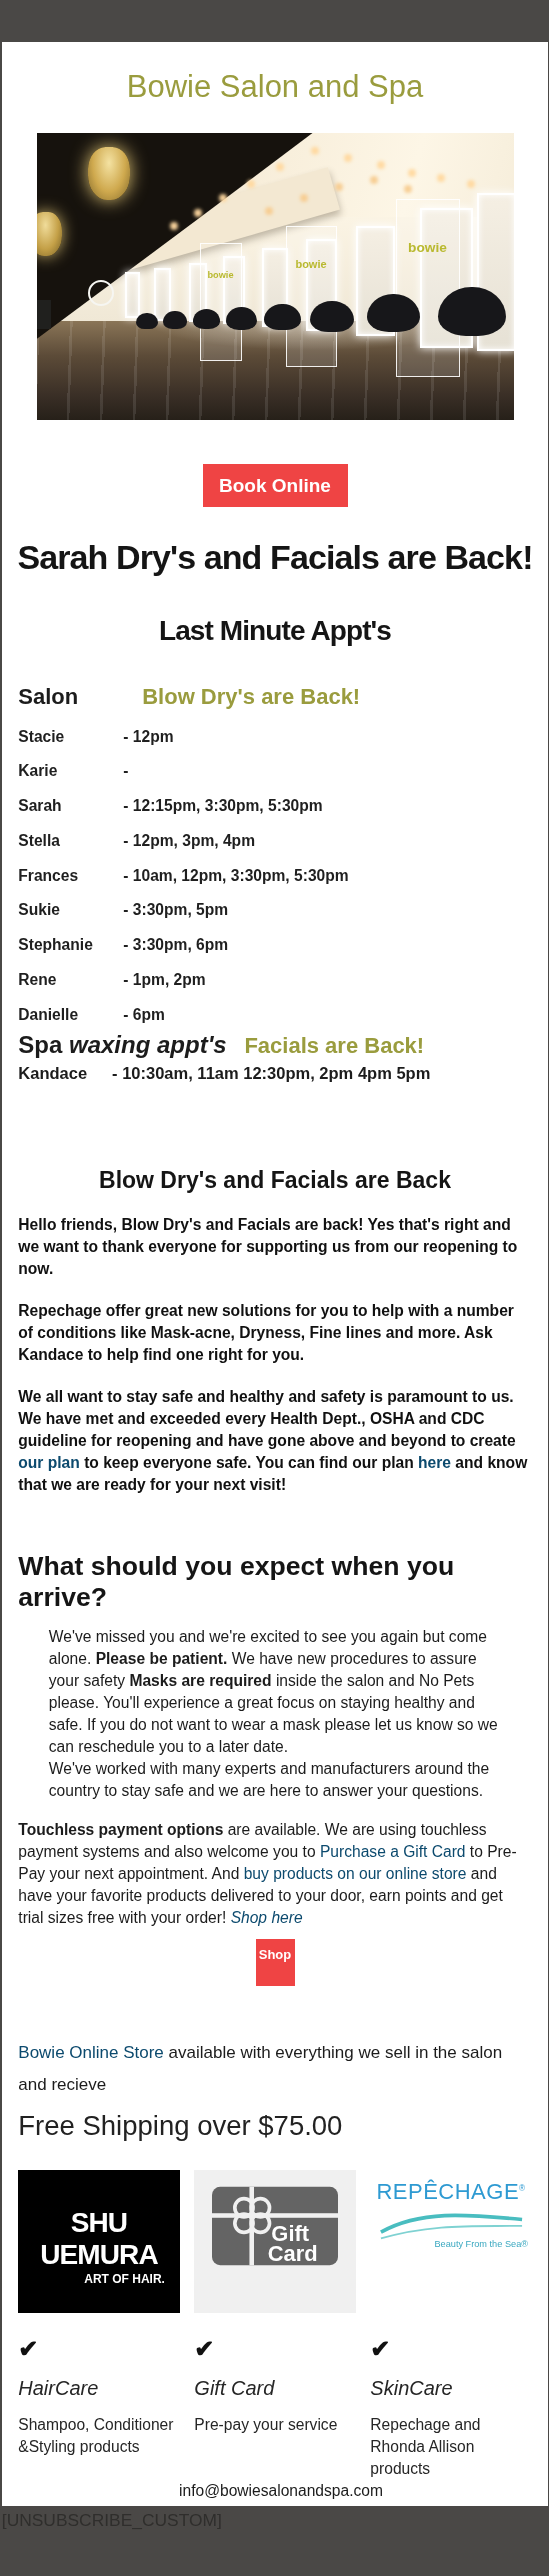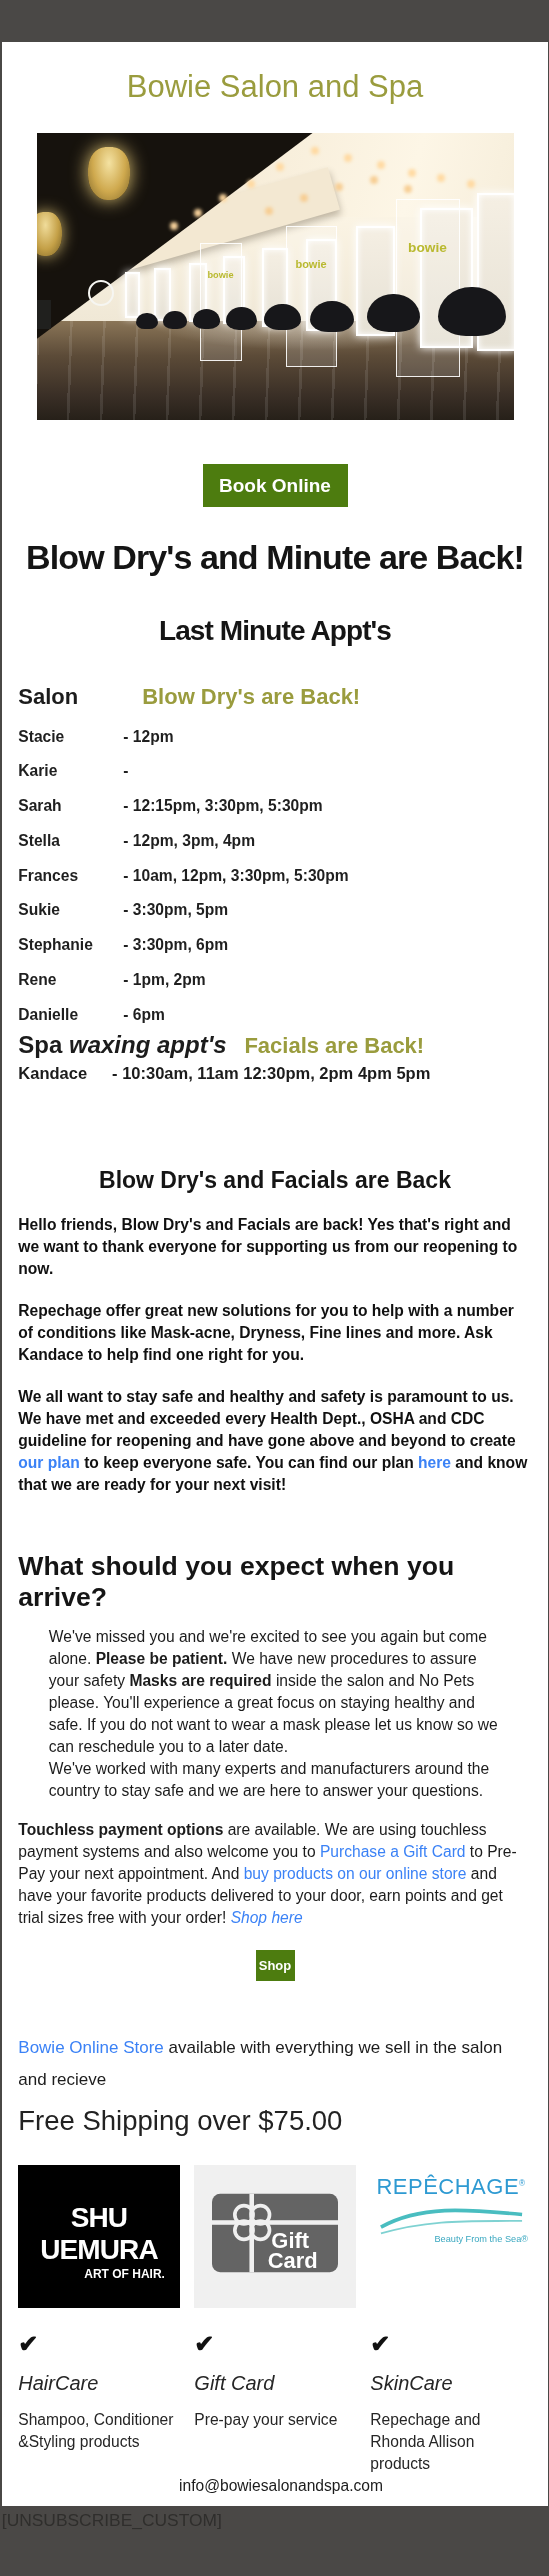--- a/index.html
+++ b/index.html
@@ -60,23 +60,23 @@
   .c4{left:189px;top:174px;width:31px;height:23px;}
   .c5{left:227px;top:171px;width:37px;height:26.6px;}
   .c6{left:273px;top:168px;width:44px;height:31px;}
   .c7{left:330px;top:161px;width:53px;height:38px;}
   .c8{left:401px;top:154px;width:68px;height:49px;}
   .ph-ring{position:absolute;left:51px;top:147px;width:22px;height:22px;border:2.7px solid #f6f6f2;border-radius:50%;}
   .ph-cabinet{position:absolute;left:0;top:167px;width:14.7px;height:29px;background:#20201e;}
 
   
   .center{text-align:center;}
-  .btn{display:inline-block;background:#4d7c0f;color:#ffffff;font-weight:700;text-decoration:none;text-align:center;}
+  .btn{display:inline-block;background:#ef4444;color:#ffffff;font-weight:700;text-decoration:none;text-align:center;}
   .btn-book{margin-top:44px;width:145px;height:43px;line-height:43px;font-size:19px;}
-  .btn-shop{margin-top:21px;width:39px;height:31px;line-height:31px;font-size:13px;}
+  .btn-shop{margin-top:10px;width:39px;height:47px;line-height:31px;font-size:13px;}
 
   
   .headline{margin:31px 0 0;text-align:center;font-size:34px;font-weight:800;letter-spacing:-0.9px;color:#151515;}
   .headline-sub{margin-top:38px;font-size:28px;}
 
   
   .schedule{margin:37px 16.5px 0;}
   .sched-head{font-size:22px;font-weight:700;height:27.5px;}
   .salon-note{color:#9a9c3e;margin-left:64px;}
   .srow{margin-top:16.5px;font-size:15.6px;font-weight:700;height:18.3px;color:#1f1f1f;}
@@ -84,40 +84,40 @@
   .spa-head{margin-top:7.3px;font-size:24px;font-weight:700;height:27.5px;}
   .spa-italic{font-style:italic;}
   .spa-note{color:#9a9c3e;font-size:22px;margin-left:11px;}
   .spa-row{margin-top:5.5px;font-size:16.5px;font-weight:700;}
   .spa-row .stimes{margin-left:25px;text-align:right;}
 
   
   .ann-heading{margin:84px 0 0;text-align:center;font-size:23px;font-weight:700;color:#151515;}
   .para{margin:20px 16.5px 0;font-size:15.6px;line-height:22px;}
   .para-bold{font-weight:700;color:#111111;}
-  .link{color:#3b82f6;text-decoration:none;}
+  .link{color:#0c4a6e;text-decoration:none;}
   .link-italic{font-style:italic;}
 
   
   .expect-heading{margin:55px 16.5px 0;font-size:26.6px;font-weight:700;color:#151515;}
   .expect-block{margin:13px 44px 0 47px;font-size:15.6px;line-height:22px;font-weight:400;}
   .touchless{margin-top:16.5px;font-weight:400;}
 
   
   .store-line{margin:51px 16.5px 0;font-size:17px;line-height:32px;}
   .free-shipping{margin:9.2px 16.5px 0;font-size:27.5px;color:#222222;}
 
   
   .brands{display:flex;gap:14.7px;margin:27.5px 16.5px 0;}
   .brand-col{flex:1;min-width:0;}
   .brand-box{height:143px;}
   .box-shu{background:#000000;color:#ffffff;text-align:center;padding-top:37px;box-sizing:border-box;}
   .shu-main{font-size:28px;font-weight:800;letter-spacing:-0.9px;}
   .shu-sub{font-size:12px;font-weight:700;text-align:right;padding-right:14.7px;margin-top:0.9px;}
-  .box-gift{background:#f0f0f0;display:flex;justify-content:center;padding-top:26px;box-sizing:border-box;}
+  .box-gift{background:#f0f0f0;display:flex;justify-content:center;padding-top:14px;box-sizing:border-box;}
   .box-rep{background:#ffffff;text-align:center;padding-top:9.2px;box-sizing:border-box;}
   .rep-name{font-size:22px;color:#2e9ad2;letter-spacing:0.5px;}
   .rep-reg{font-size:8.2px;vertical-align:super;}
   .rep-tag{font-size:9.2px;color:#3aa8c0;text-align:right;margin:-7.3px 3.7px 0 0;}
   .check{margin-top:22px;font-size:24px;font-weight:700;color:#111;height:27.5px;}
   .brand-title{margin-top:14.7px;font-size:20px;color:#262626;height:24px;font-style:italic;}
   .brand-desc{margin-top:13px;font-size:15.6px;line-height:22px;color:#262626;}
 
   
   .footer{text-align:center;font-size:15.6px;}
@@ -168,21 +168,21 @@
       <div class="chair c7"></div>
       <div class="chair c8"></div>
       <div class="ph-ring"></div>
       <div class="ph-cabinet"></div>
     </div>
 
     <div class="center">
       <a href="#" class="btn btn-book">Book Online</a>
     </div>
 
-    <h2 class="headline">Blow Dry's and Minute are Back!</h2>
+    <h2 class="headline">Sarah Dry's and Facials are Back!</h2>
     <h2 class="headline headline-sub">Last Minute Appt's</h2>
 
     <div class="schedule">
       <div class="sched-head">
         <span>Salon</span><span class="salon-note">Blow Dry's are Back!</span>
       </div>
       <div class="srow"><span class="sname">Stacie</span><span class="stimes">-  12pm</span></div>
       <div class="srow"><span class="sname">Karie</span><span class="stimes">-</span></div>
       <div class="srow"><span class="sname">Sarah</span><span class="stimes">-  12:15pm, 3:30pm, 5:30pm</span></div>
       <div class="srow"><span class="sname">Stella</span><span class="stimes">-  12pm, 3pm, 4pm</span></div>

